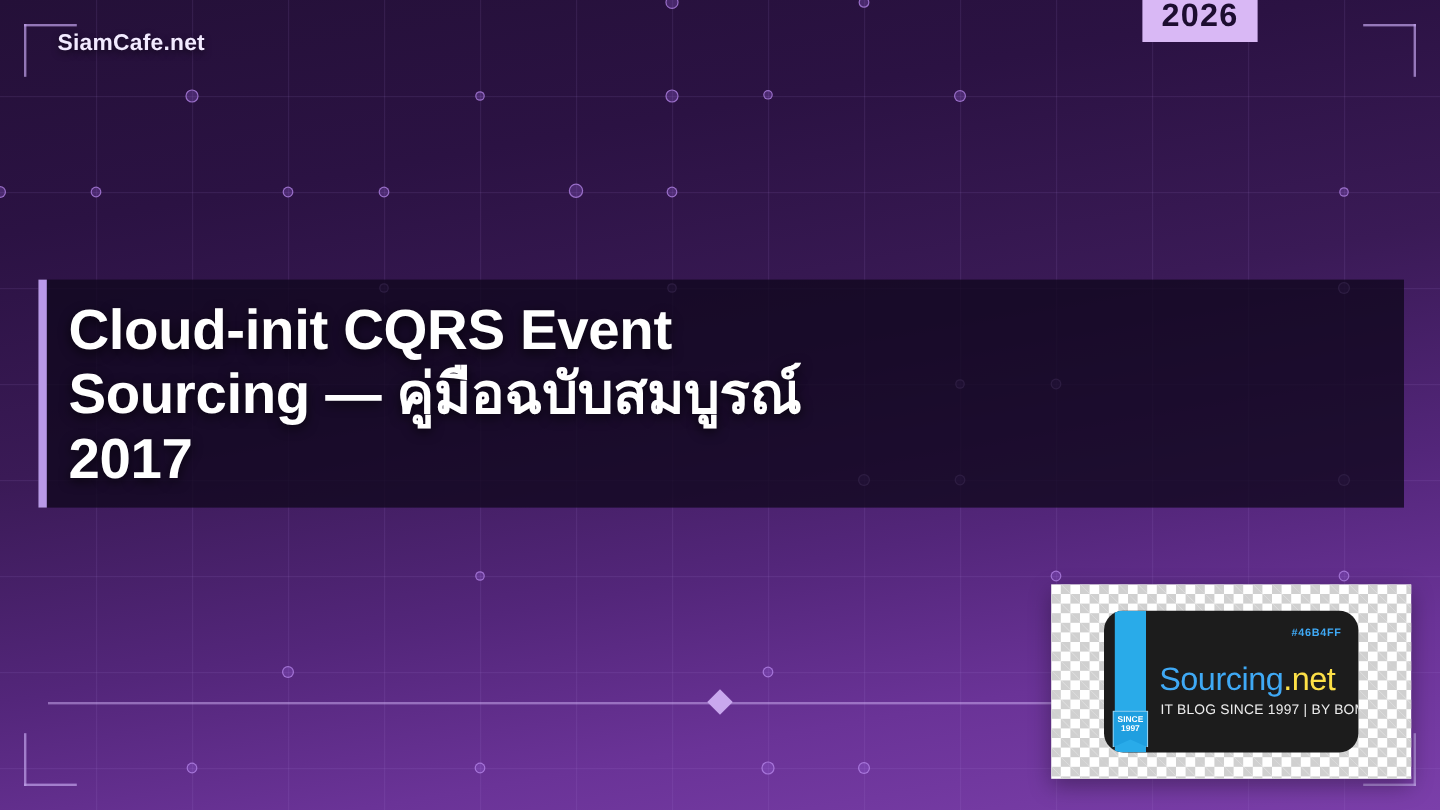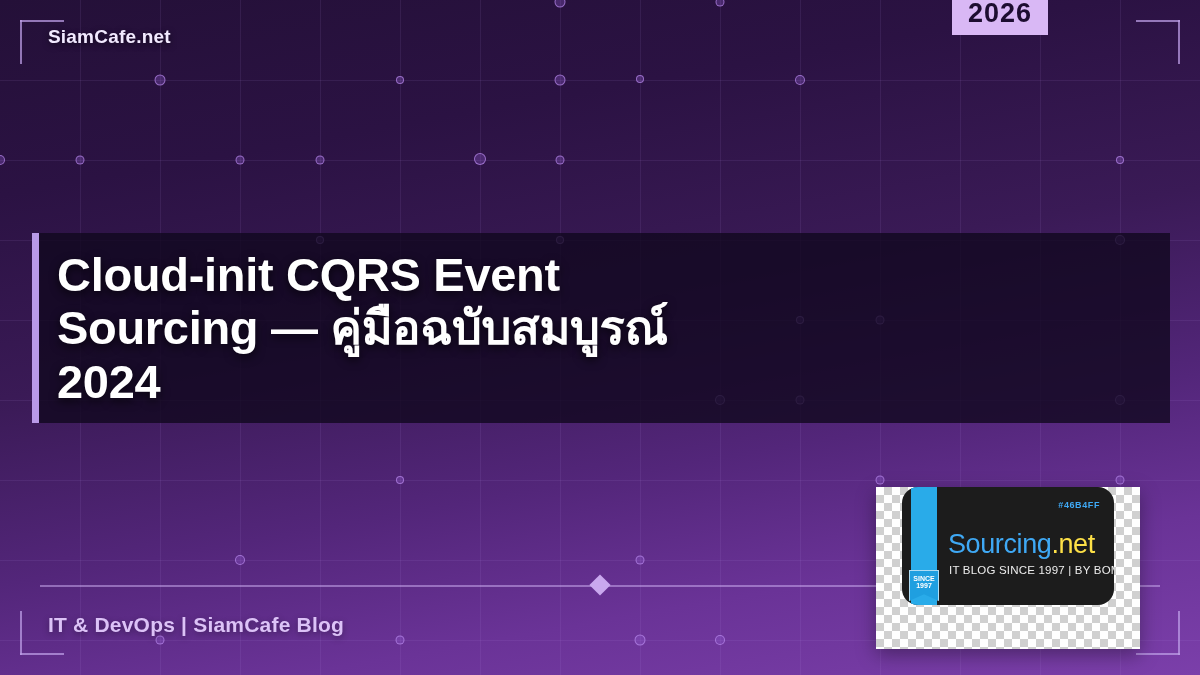--- a/index.html
+++ b/index.html
@@ -85,29 +85,29 @@
 
   
   .footer-text{
     position:absolute;left:48px;top:613px;
     color:#dcc2f7;font-size:21px;font-weight:bold;letter-spacing:.2px;
     text-shadow:0 2px 6px rgba(0,0,0,.35);
   }
 
   
   .logo-card{
-    position:absolute;left:876px;top:487px;width:264px;height:162px;
+    position:absolute;left:876px;top:487px;width:300px;height:162px;
     background-color:#ffffff;
     background-image:
       linear-gradient(45deg,#d0d0d0 25%,transparent 25%,transparent 75%,#d0d0d0 75%,#d0d0d0),
       linear-gradient(45deg,#d0d0d0 25%,transparent 25%,transparent 75%,#d0d0d0 75%,#d0d0d0);
     background-size:16px 16px;
     background-position:0 0,8px 8px;
     box-shadow:0 6px 18px rgba(0,0,0,.35);
-    display:flex;align-items:flex-start;justify-content:center;
+    display:flex;align-items:center;justify-content:center;
   }
   .logo-inner{
     position:relative;width:212px;height:118px;
     background:#1c1c1c;border-radius:16px;overflow:hidden;
   }
   .logo-stripe{
     position:absolute;left:9px;top:0;width:26px;height:100%;
     background:#29abe9;
   }
   .logo-ribbon{
@@ -216,27 +216,26 @@
     </div>
 
   <div class="brand">SiamCafe.net</div>
 
   <div class="year-badge">2026</div>
 
   <div class="title-card">
     <div class="title-accent"></div>
     <div class="title-text">Cloud-init CQRS Event
 Sourcing — คู่มือฉบับสมบูรณ์
-2024</div>
+2017</div>
   </div>
 
   <div class="divider"></div>
   <div class="divider-diamond"></div>
 
-  <div class="footer-text">IT &amp; DevOps | SiamCafe Blog</div>
 
   <div class="logo-card">
     <div class="logo-inner">
       <div class="logo-stripe"></div>
       <div class="logo-ribbon">
         <span>SINCE</span><br>
         <span>1997</span>
       </div>
       <div class="logo-hex">#46B4FF</div>
       <div class="logo-name"><span>Sourcing</span><span class="tld">.net</span></div>

